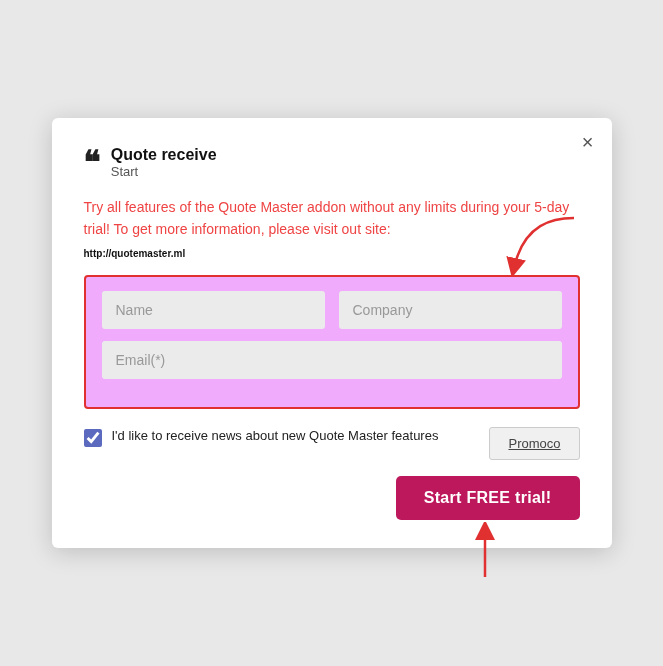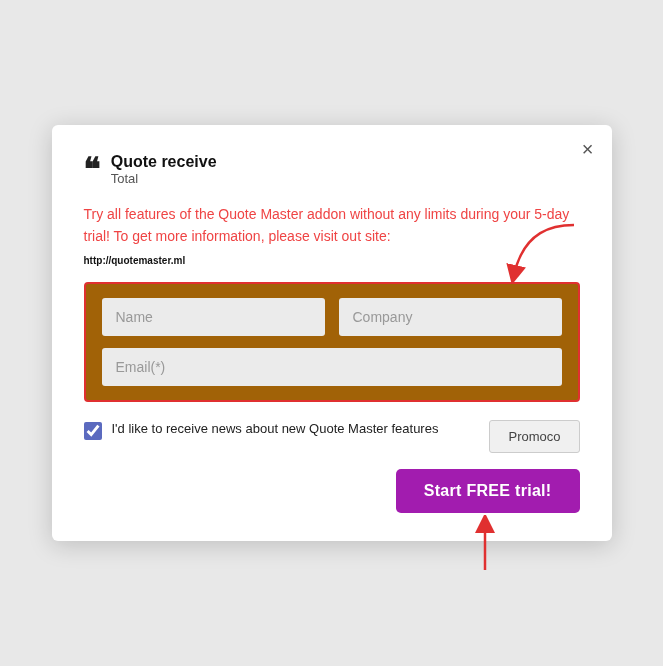--- a/index.html
+++ b/index.html
@@ -82,23 +82,23 @@
       color: #111;
       font-size: 10px;
       display: block;
       margin-bottom: 16px;
       text-decoration: none;
     }
 
     .form-box {
       border: 2px solid #e03030;
       border-radius: 4px;
-      padding: 14px 16px 14px 16px;
+      padding: 14px 16px 28px 16px;
       margin-bottom: 18px;
-      background: #a16207;
+      background: #f0abfc;
       position: relative;
     }
 
     .form-row {
       display: flex;
       gap: 14px;
       margin-bottom: 12px;
     }
 
     .form-row:last-child {
@@ -152,31 +152,32 @@
       background: #f0f0f0;
       border: 1px solid #ccc;
       border-radius: 3px;
       padding: 8px 18px;
       font-size: 13px;
       color: #444;
       cursor: pointer;
       white-space: nowrap;
       margin-left: 14px;
       align-self: center;
+      text-decoration: underline;
     }
 
     .bottom-row {
       display: flex;
       justify-content: flex-end;
       align-items: center;
       position: relative;
     }
 
     .start-btn {
-      background: #a21caf;
+      background: #be185d;
       color: #fff;
       border: none;
       border-radius: 5px;
       padding: 13px 28px;
       font-size: 16px;
       font-weight: 600;
       cursor: pointer;
       letter-spacing: 0.3px;
     }
 
@@ -200,21 +201,21 @@
 <body>
 
 <div class="dialog">
 
   <button class="close-btn">×</button>
 
   <div class="header">
     <div class="quote-icon">❝</div>
     <div class="header-text-block">
       <span class="app-title">Quote receive</span>
-      <span class="app-subtitle">Total</span>
+      <span class="app-subtitle">Start</span>
     </div>
   </div>
 
   <p class="description">Try all features of the Quote Master addon without any limits during your 5-day trial! To get more information, please visit out site:</p>
   <a class="site-link">http://quotemaster.ml</a>
 
   <div class="form-wrapper">
 
     <svg class="arrow-container-top" width="90" height="70" viewBox="0 0 90 70" style="position:absolute;top:-62px;right:-14px;">
       <defs>

